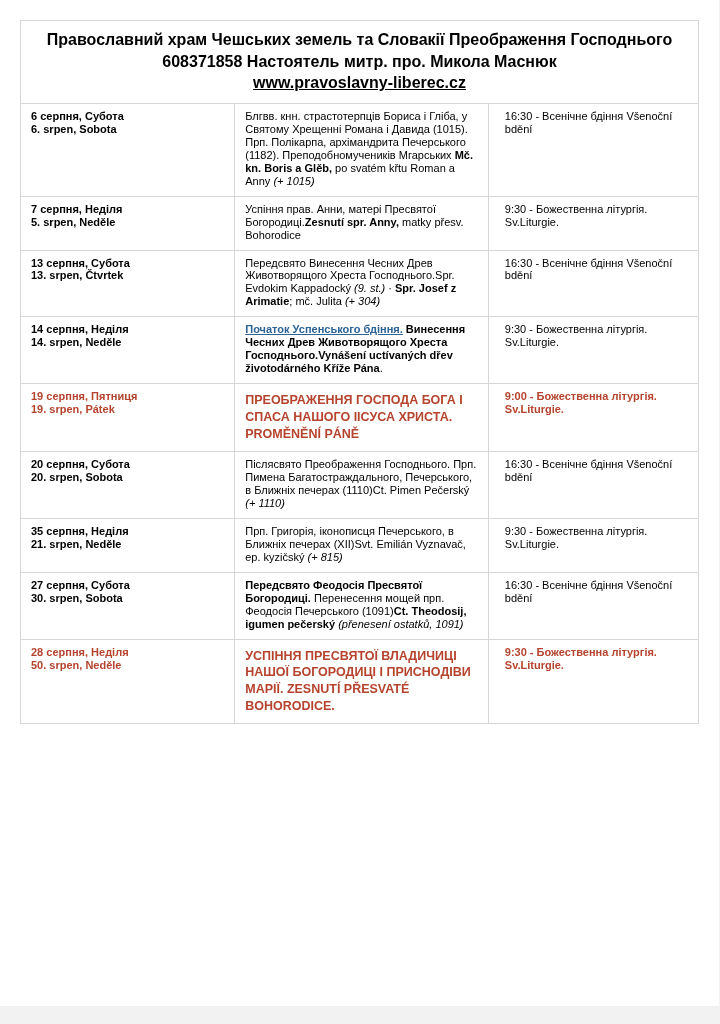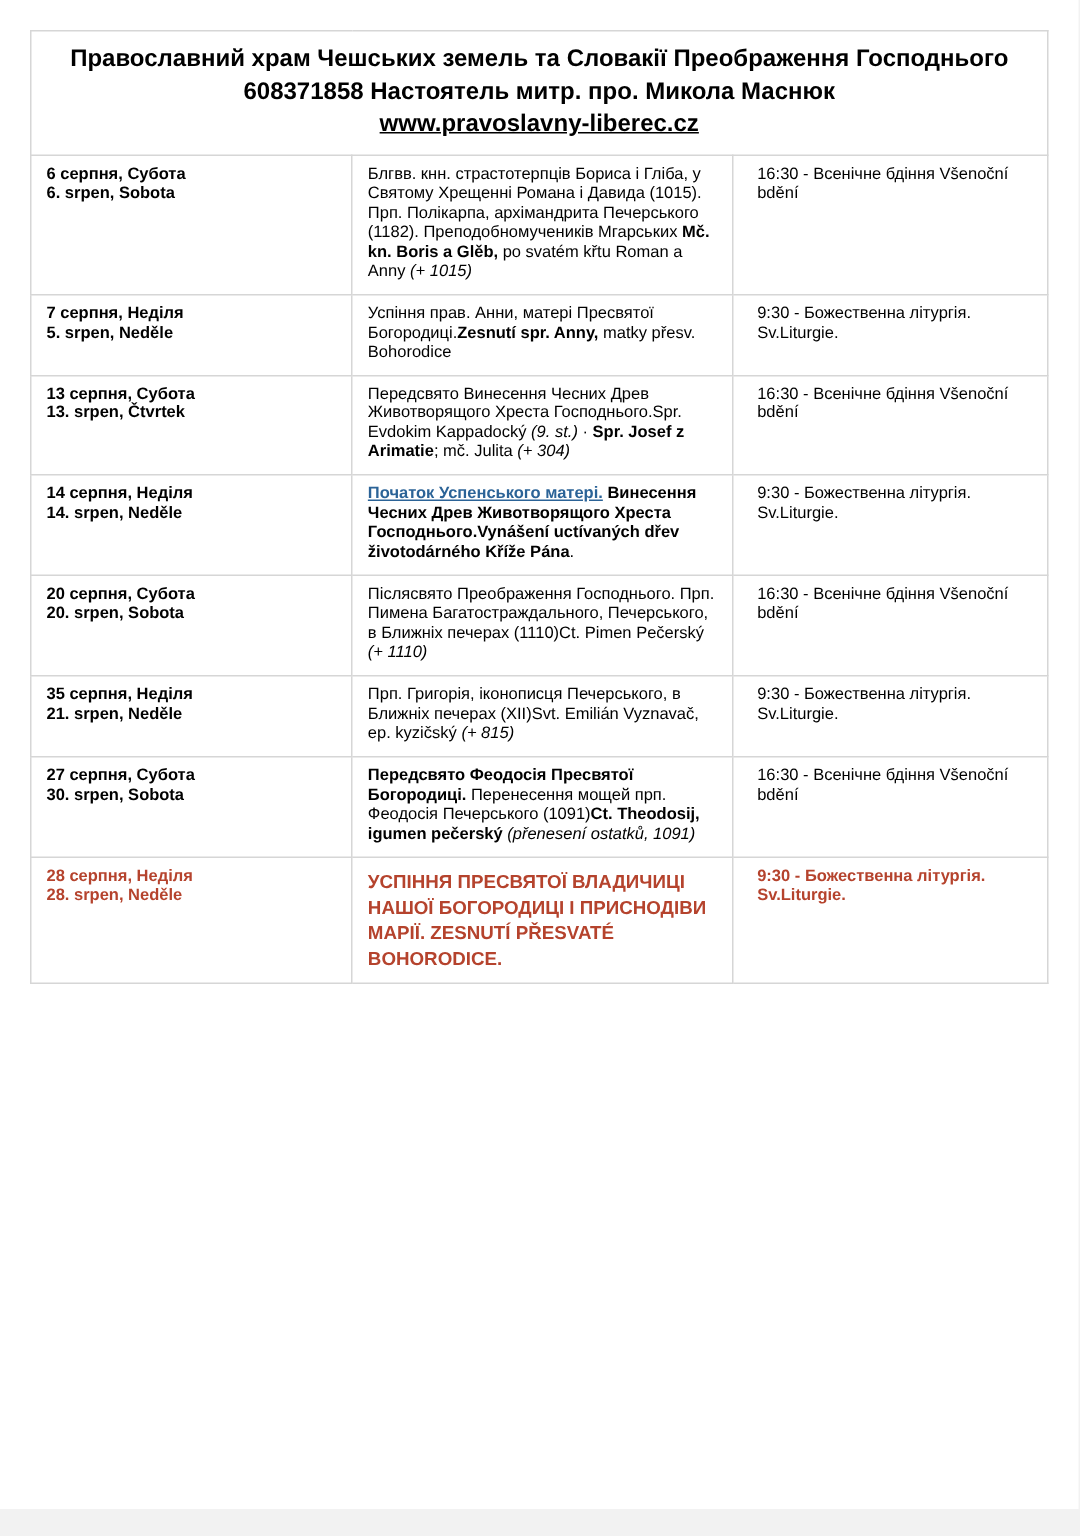--- a/index.html
+++ b/index.html
@@ -115,24 +115,32 @@
     </td>
     <td class="desc-cell"><span>Передсвято Винесення Чесних Древ Животворящого Хреста Господнього.Spr. Evdokim Kappadocký </span><span class="i">(9. st.)</span><span> · </span><span class="b">Spr. Josef z Arimatie</span><span>; mč. Julita </span><span class="i">(+ 304)</span></td>
     <td class="time-cell">16:30 - Всенічне бдіння Všenoční bdění</td>
   </tr>
 
   <tr>
     <td class="date-cell">
       <span class="date-line">14 серпня, Неділя</span>
       <span class="date-line">14. srpen, Neděle</span>
     </td>
-    <td class="desc-cell"><a href="#" class="feast-link">Початок Успенського матері.</a><span> </span><span class="b">Винесення Чесних Древ Животворящого Хреста Господнього.Vynášení uctívaných dřev životodárného Kříže Pána</span><span>.</span></td>
+    <td class="desc-cell"><a href="#" class="feast-link">Початок Успенського бдіння.</a><span> </span><span class="b">Винесення Чесних Древ Животворящого Хреста Господнього.Vynášení uctívaných dřev životodárného Kříže Pána</span><span>.</span></td>
     <td class="time-cell">9:30 - Божественна літургія. Sv.Liturgie.</td>
   </tr>
 
+  <tr class="highlight">
+    <td class="date-cell">
+      <span class="date-line">19 серпня, Пятниця</span>
+      <span class="date-line">19. srpen, Pátek</span>
+    </td>
+    <td class="desc-cell caps"><span class="b">ПРЕОБРАЖЕННЯ ГОСПОДА БОГА І СПАСА НАШОГО ІІСУСА ХРИСТА. PROMĚNĚNÍ PÁNĚ</span></td>
+    <td class="time-cell">9:00 - Божественна літургія. Sv.Liturgie.</td>
+  </tr>
 
   <tr>
     <td class="date-cell">
       <span class="date-line">20 серпня, Субота</span>
       <span class="date-line">20. srpen, Sobota</span>
     </td>
     <td class="desc-cell"><span>Післясвято Преображення Господнього. Прп. Пимена Багатостраждального, Печерського, в Ближніх печерах (1110)Ct. Pimen Pečerský </span><span class="i">(+ 1110)</span></td>
     <td class="time-cell">16:30 - Всенічне бдіння Všenoční bdění</td>
   </tr>
 
@@ -150,20 +158,20 @@
       <span class="date-line">27 серпня, Субота</span>
       <span class="date-line">30. srpen, Sobota</span>
     </td>
     <td class="desc-cell"><span class="b">Передсвято Феодосія Пресвятої Богородиці.</span><span> Перенесення мощей прп. Феодосія Печерського (1091)</span><span class="b">Ct. Theodosij, igumen pečerský</span><span> </span><span class="i">(přenesení ostatků, 1091)</span></td>
     <td class="time-cell">16:30 - Всенічне бдіння Všenoční bdění</td>
   </tr>
 
   <tr class="highlight">
     <td class="date-cell">
       <span class="date-line">28 серпня, Неділя</span>
-      <span class="date-line">28. srpen, Neděle</span>
+      <span class="date-line">50. srpen, Neděle</span>
     </td>
     <td class="desc-cell caps"><span class="b">УСПІННЯ ПРЕСВЯТОЇ ВЛАДИЧИЦІ НАШОЇ БОГОРОДИЦІ І ПРИСНОДІВИ МАРІЇ. ZESNUTÍ PŘESVATÉ BOHORODICE.</span></td>
     <td class="time-cell">9:30 - Божественна літургія. Sv.Liturgie.</td>
   </tr>
 </tbody>
   </table>
 </div>
 
 </body></html>

